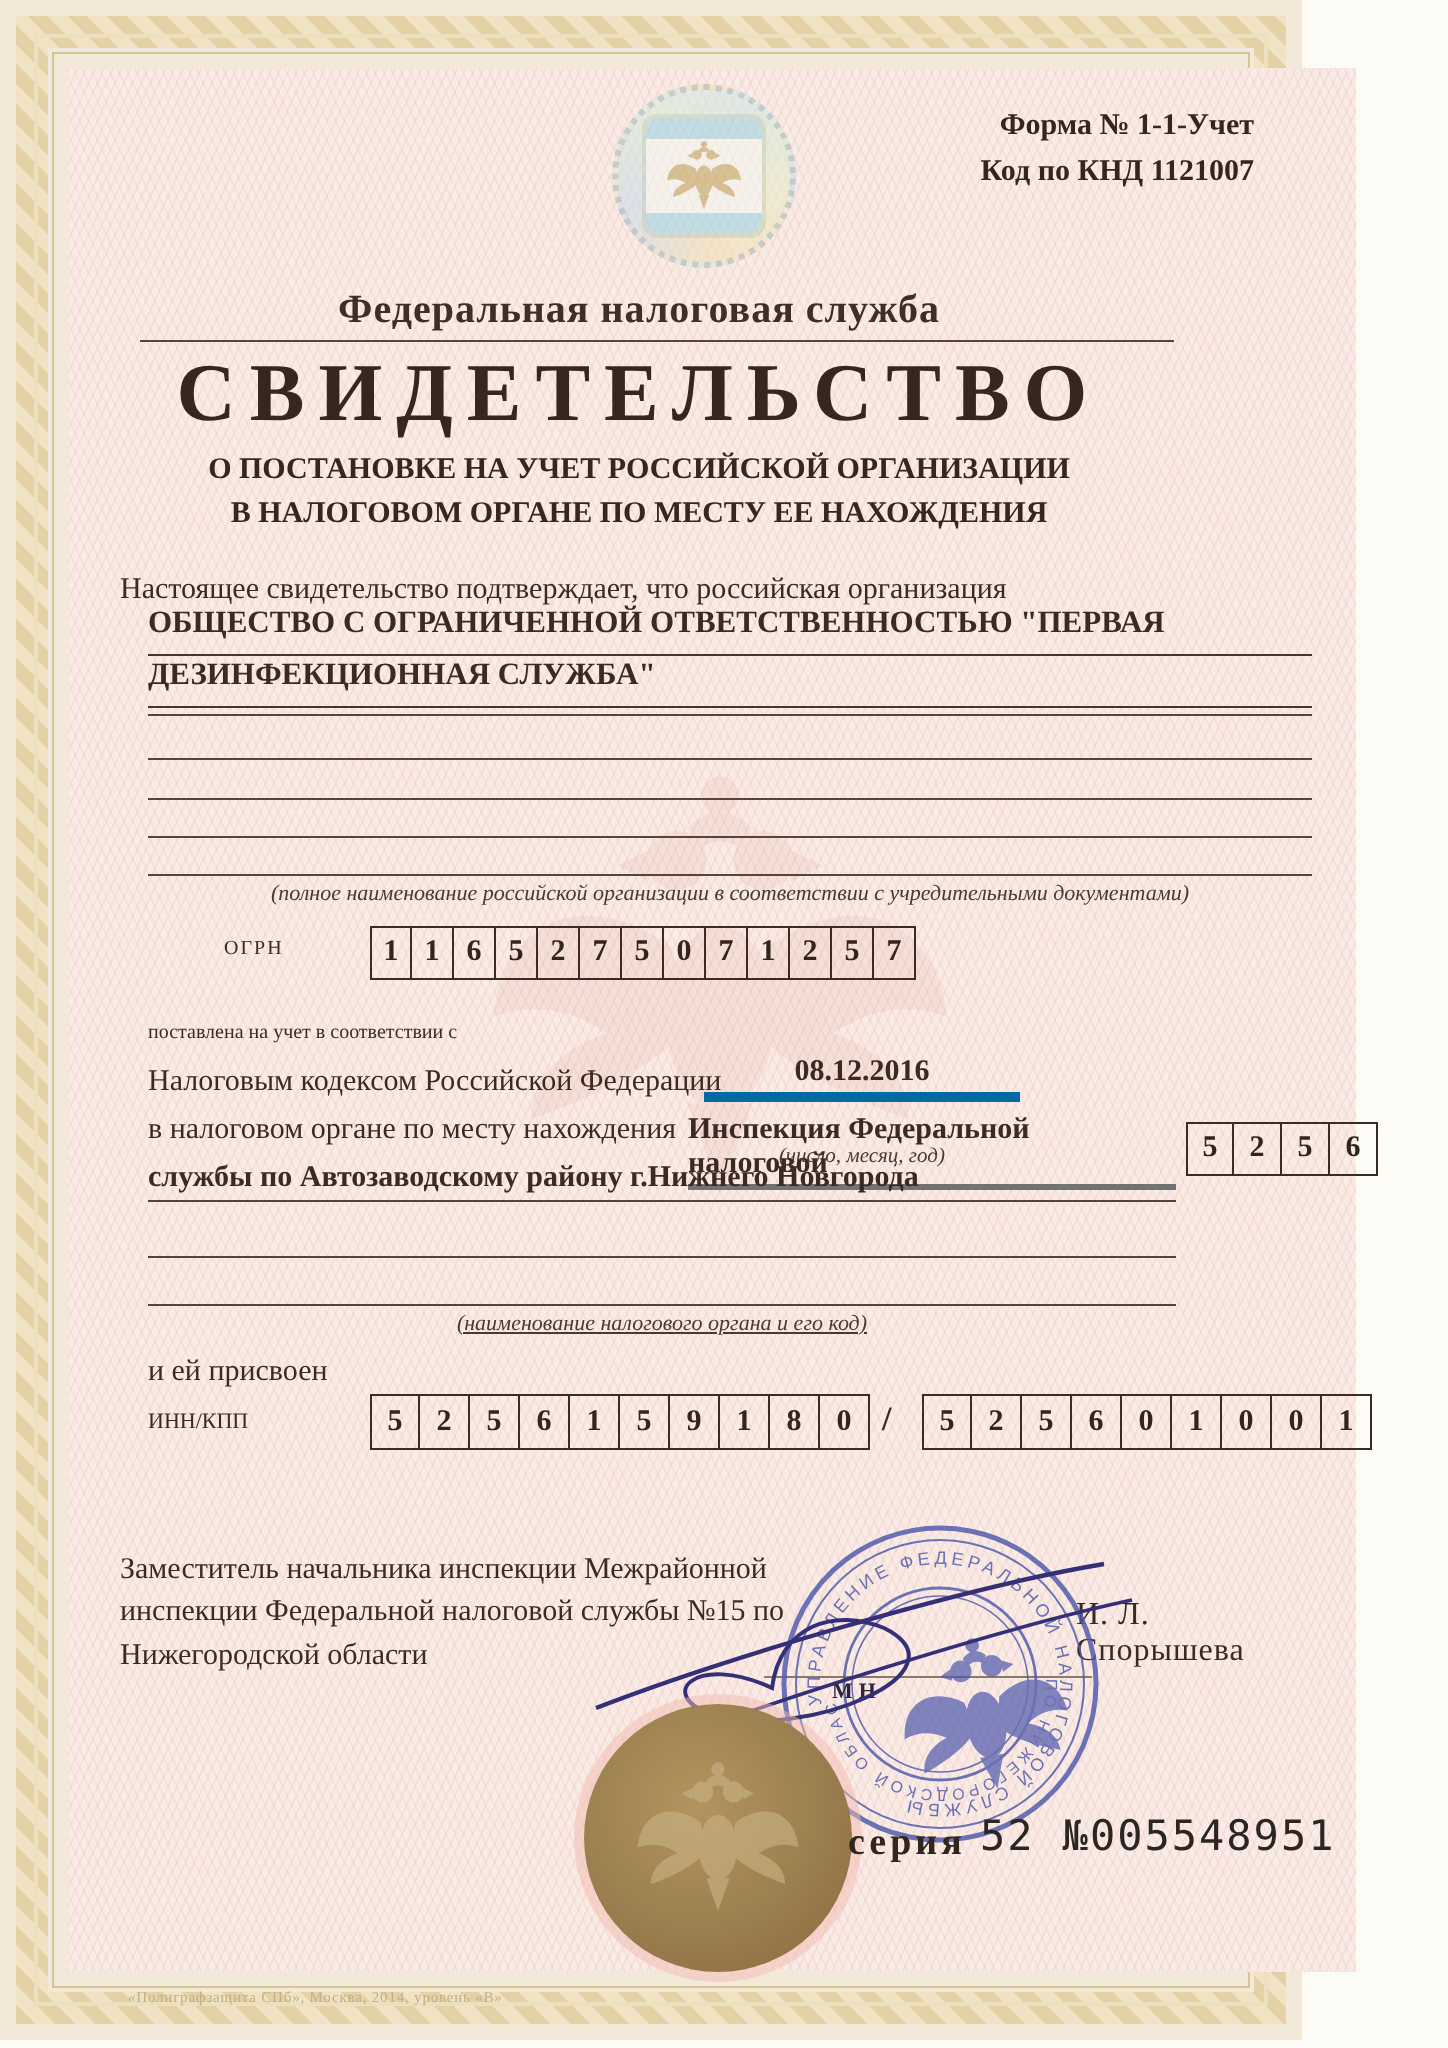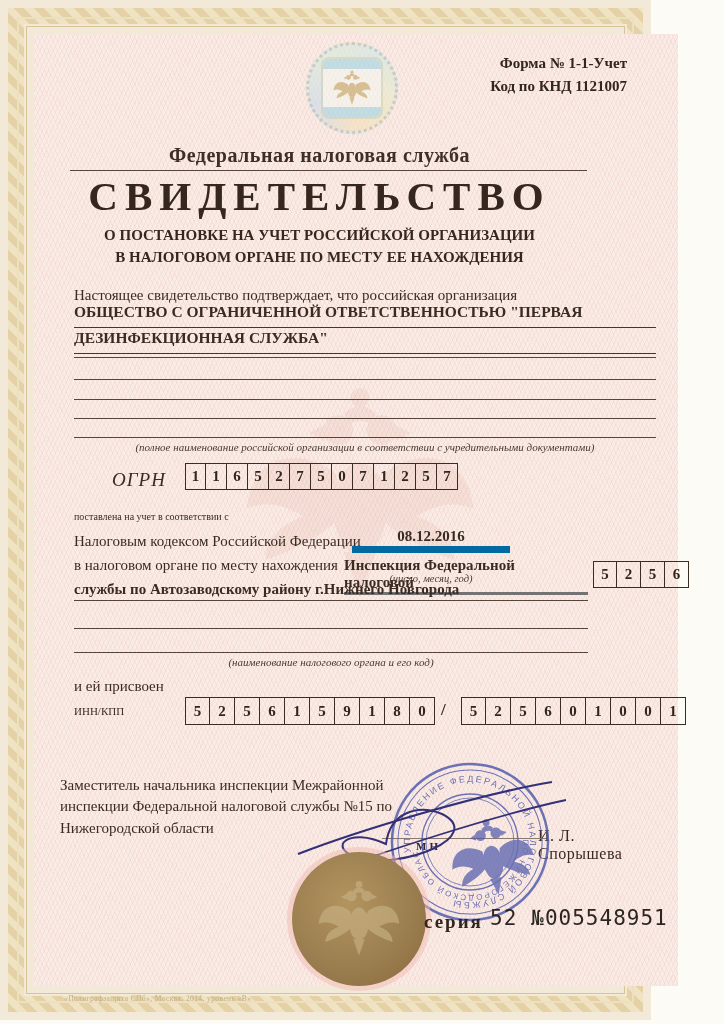--- a/index.html
+++ b/index.html
@@ -52,59 +52,59 @@
   .holo-inner svg { width:44px; height:44px; color:#b8923f; opacity:.8; }
 
   .form-info { right:24px; top:52px; text-align:right; font-size:15px; font-weight:600; line-height:1.5; color:#33261d; }
 
   .agency { left:0; right:12px; top:144px; text-align:center; font-size:20px; font-weight:bold; letter-spacing:.5px; color:#3f2e28; }
   .head-rule { left:70px; right:64px; top:170px; border-top:1.2px solid #57453c; height:0; }
   .title { left:0; right:12px; top:172px; text-align:center; font-size:41px; font-weight:bold; letter-spacing:7px; color:#35271e; }
   .subtitle { left:0; right:12px; text-align:center; font-weight:bold; font-size:15px; color:#35271e; }
   .sub1 { top:227px; } .sub2 { top:249px; }
 
-  .intro { left:74px; top:287px; font-size:15px; }
+  .intro { left:60px; top:287px; font-size:15px; }
   .orgline { left:74px; width:582px; font-weight:bold; font-size:15.5px; border-bottom:1.5px solid #44362c; padding-bottom:6px; }
   .org1 { top:303px; } .org2 { top:329px; }
   .uline { height:0; border-top:1px solid #55443a; }
   .ul-a { left:74px; width:582px; top:357px; } .ul-b { left:74px; width:582px; top:379px; }
   .ul-c { left:74px; width:582px; top:399px; } .ul-d { left:74px; width:582px; top:418px; }
   .ul-e { left:74px; width:582px; top:437px; }
   .caption { font-style:italic; font-size:11px; color:#473a30; text-align:center; }
   .org-caption { left:74px; top:441px; width:582px; }
 
-  .ogrn-label { left:112px; top:469px; font-size:19px; letter-spacing:1px;font-style:italic; }
+  .ogrn-label { left:112px; top:469px; font-size:10px; letter-spacing:1px; }
   .boxes { display:flex; }
   .cell {
     width:21px; height:27px; border:1.5px solid #3a2c22; border-left:none;
     display:flex; align-items:center; justify-content:center; font-weight:bold; font-size:15px; color:#32251c;
   }
   .cell:first-child { border-left:1.5px solid #3a2c22; }
   .ogrn-boxes { left:185px; top:463px; }
 
   .reg1 { left:74px; top:511px; font-size:10px; }
   .reg2 { left:74px; top:533px; font-size:15px; }
-  .date-val { left:352px; top:528px; width:158px; text-align:center; font-weight:bold; font-size:15px; border-bottom:7px solid #0369a1; padding-bottom:1px; }
+  .date-val { left:352px; top:528px; width:158px; text-align:center; font-weight:bold; font-size:15px; border-bottom:5px solid #0369a1; padding-bottom:1px; }
   .date-cap { left:352px; top:550px; width:158px; font-size:10.5px;margin-top:23px; }
 
   .auth1 { left:74px; top:557px; width:514px; display:flex; gap:6px; font-size:15px; align-items:baseline; }
   .auth1 .auth-name { font-weight:bold; flex:1; border-bottom:3px solid #737373; padding-bottom:1px; }
   .auth2 { left:74px; top:581px; width:514px; font-weight:bold; font-size:15px; border-bottom:1px solid #55443a; padding-bottom:2px; }
   .code-boxes { left:593px; top:561px; } .code-boxes .cell { width:24px; }
   .ul-f { left:74px; width:514px; top:628px; } .ul-g { left:74px; width:514px; top:652px; }
-  .auth-cap { left:74px; top:656px; width:514px; }
+  .auth-cap { left:74px; top:656px; width:514px;text-decoration:underline; }
 
   .assigned { left:74px; top:678px; font-size:15px; }
   .innkpp-label { left:74px; top:705px; font-size:11px; }
   .inn-boxes { left:185px; top:697px; } .kpp-boxes { left:461px; top:697px; }
   .inn-boxes .cell, .kpp-boxes .cell { width:25px; height:28px; }
   .slash { left:441px; top:700px; font-weight:bold; font-size:17px; }
 
   .signer { left:60px; top:775px; width:352px; font-size:15px; line-height:1.42; }
-  .signer-name { left:538px; top:799px; font-size:16px; letter-spacing:.5px;margin-top:28px; }
+  .signer-name { left:538px; top:799px; font-size:16px; letter-spacing:.5px; }
   .sig-line { left:382px; top:838px; width:164px; border-top:1px solid #8a7a6c; height:0; }
   .stamp-mark { left:416px; top:840px; font-size:11px; font-weight:bold; letter-spacing:3px; color:#2b2540; }
 
   .stamp { left:388px; top:760px; width:164px; height:164px; opacity:.82; transform:rotate(-10deg); }
   .stamp text { font-family:"Liberation Sans",sans-serif; }
   .strokes { left:290px; top:752px; width:300px; height:200px; }
 
   .gold-seal {
     left:292px; top:852px; width:134px; height:134px; border-radius:50%;
     background:radial-gradient(circle at 42% 38%, #b2945f, #9c7f50 55%, #87683d);

